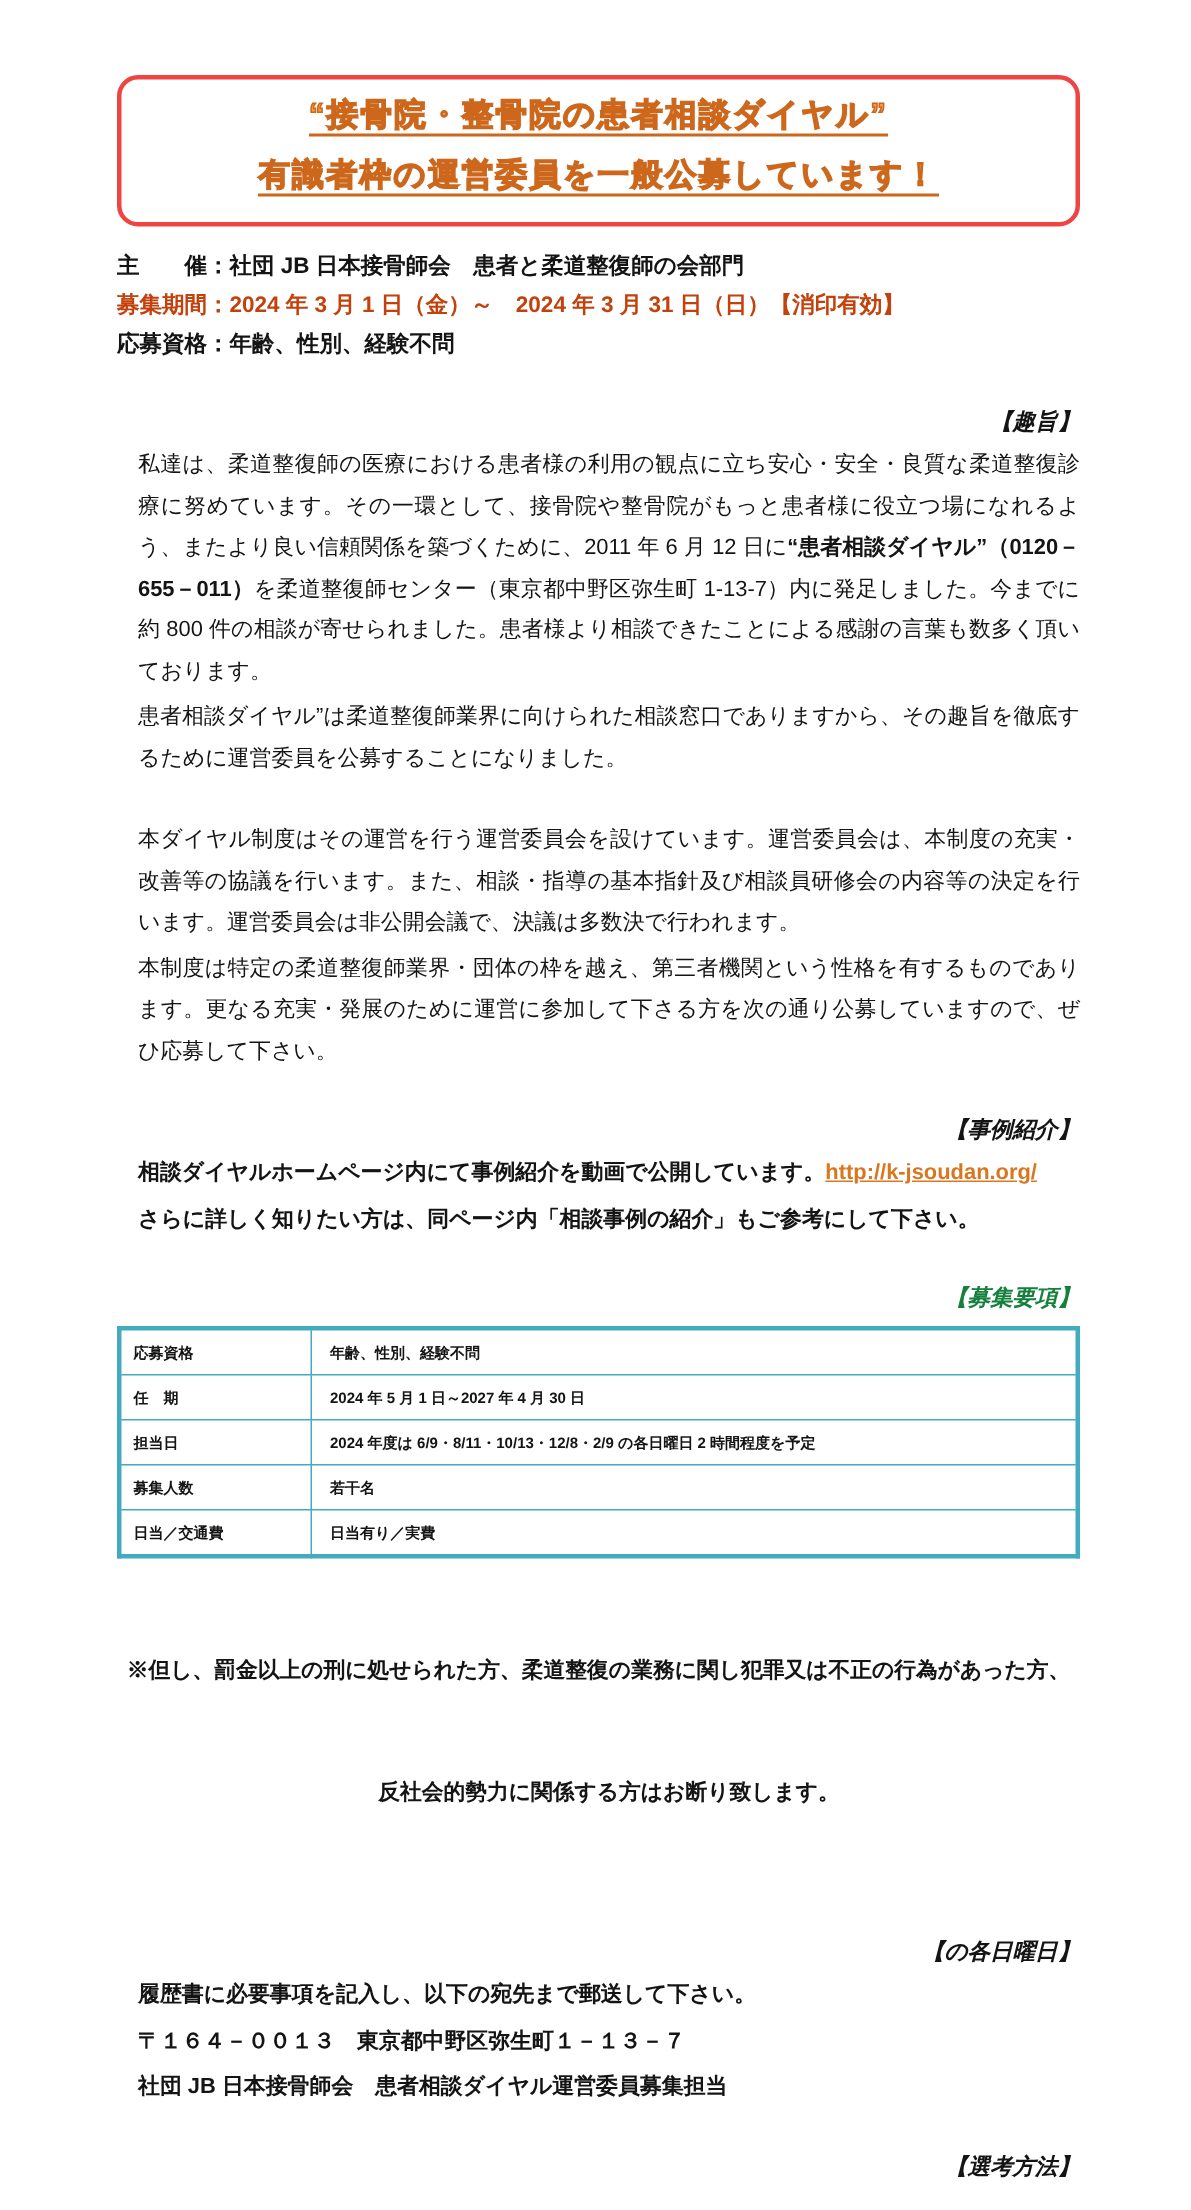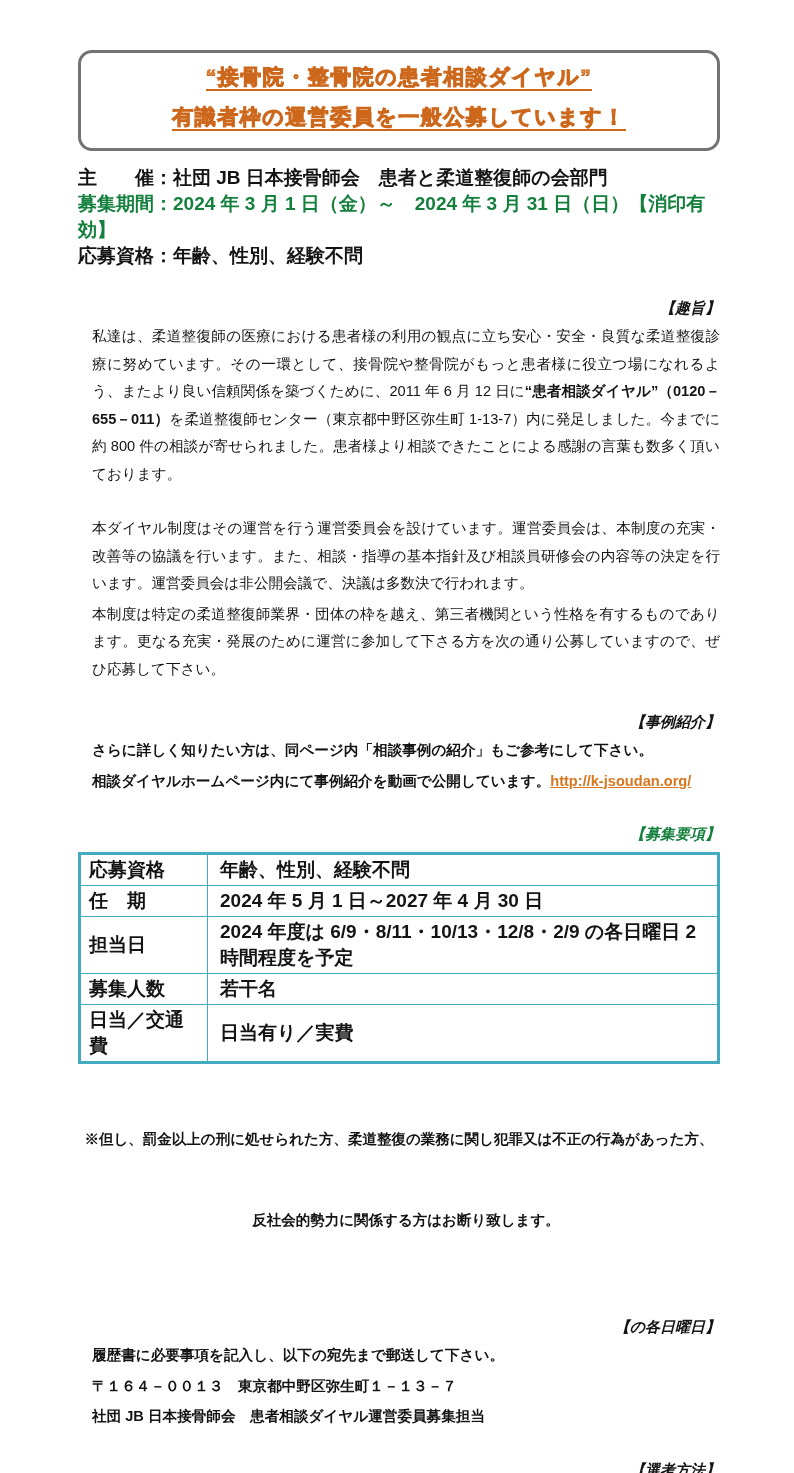--- a/index.html
+++ b/index.html
@@ -6,42 +6,42 @@
   body {
     width: 794px; height: 1473px;
     font-family: "Liberation Sans", sans-serif;
     color: #141414;
     -webkit-font-smoothing: antialiased;
   }
   .page { padding: 50px 74px 0 78px; box-sizing: border-box; }
 
   
   .title-box {
-    border: 3px solid #737373;
+    border: 3px solid #ef4444;
     border-radius: 14px;
     padding: 13px 8px 17px;
     text-align: center;
   }
   .title-line-wrap { line-height: 1; }
   .title-line-wrap + .title-line-wrap { margin-top: 15px; }
   .title-text {
     display: inline-block;
     font-size: 21px;
     font-weight: bold;
     letter-spacing: 1.5px;
     color: #f09a4b;
     -webkit-text-stroke: 1px #cd671c;
     border-bottom: 2.5px solid #cd671c;
     padding-bottom: 2px;
   }
 
   
-  .meta { margin-top: 14px; font-size: 19px; font-weight: 600; line-height: 26px; }
+  .meta { margin-top: 14px; font-size: 15px; font-weight: 600; line-height: 26px; }
   .meta-line { white-space: pre-wrap; }
-  .red { color: #15803d; }
+  .red { color: #c2410c; }
 
   
   .section { margin-top: 27px; }
   .sect-heading {
     font-style: italic;
     font-weight: bold;
     font-size: 15px;
     line-height: 24px;
     text-align: right;
   }
@@ -59,21 +59,21 @@
 
   
   table.req {
     border-collapse: collapse;
     width: 100%;
     margin-top: 6px;
     border: 3px solid #43abc0;
   }
   table.req td {
     border: 1.5px solid #43abc0;
-    font-size: 19px;
+    font-size: 10px;
     font-weight: 600;
     padding: 2px 12px;
     height: 25px;
     white-space: pre-wrap;
   }
   table.req td.label { width: 106px; padding-left: 8px; }
 
   .note { margin-top: 8px; font-size: 14.5px; font-weight: 600; line-height: 27px; white-space: pre-wrap; text-align: center; }
   .note .indent { margin-left: 14px; }
 </style>
@@ -93,31 +93,32 @@
 
   <div class="meta">
     <div class="meta-line">主　　催：社団 JB 日本接骨師会　患者と柔道整復師の会部門</div>
     <div class="meta-line red">募集期間：2024 年 3 月 1 日（金）～　2024 年 3 月 31 日（日）【消印有効】</div>
     <div class="meta-line">応募資格：年齢、性別、経験不問</div>
   </div>
 
   <div class="section">
     <div class="sect-heading">【趣旨】</div>
     <p class="body-text"><span>私達は、柔道整復師の医療における患者様の利用の観点に立ち安心・安全・良質な柔道整復診療に努めています。その一環として、接骨院や整骨院がもっと患者様に役立つ場になれるよう、またより良い信頼関係を築づくために、2011 年 6 月 12 日に</span><b>“患者相談ダイヤル”（0120－655－011）</b><span>を柔道整復師センター（東京都中野区弥生町 1-13-7）内に発足しました。今までに約 800 件の相談が寄せられました。患者様より相談できたことによる感謝の言葉も数多く頂いております。</span></p>
+    <p class="body-text">患者相談ダイヤル”は柔道整復師業界に向けられた相談窓口でありますから、その趣旨を徹底するために運営委員を公募することになりました。</p>
   </div>
 
   <div class="section">
     <p class="body-text">本ダイヤル制度はその運営を行う運営委員会を設けています。運営委員会は、本制度の充実・改善等の協議を行います。また、相談・指導の基本指針及び相談員研修会の内容等の決定を行います。運営委員会は非公開会議で、決議は多数決で行われます。</p>
     <p class="body-text">本制度は特定の柔道整復師業界・団体の枠を越え、第三者機関という性格を有するものであります。更なる充実・発展のために運営に参加して下さる方を次の通り公募していますので、ぜひ応募して下さい。</p>
   </div>
 
   <div class="section">
     <div class="sect-heading">【事例紹介】</div>
+    <p class="body-line"><span>相談ダイヤルホームページ内にて事例紹介を動画で公開しています。</span><a class="lnk" href="#">http://k-jsoudan.org/</a></p>
     <p class="body-line">さらに詳しく知りたい方は、同ページ内「相談事例の紹介」もご参考にして下さい。</p>
-    <p class="body-line"><span>相談ダイヤルホームページ内にて事例紹介を動画で公開しています。</span><a class="lnk" href="#">http://k-jsoudan.org/</a></p>
   </div>
 
   <div class="section">
     <div class="sect-heading teal">【募集要項】</div>
     <table class="req">
       <tbody>
         <tr>
           <td class="label">応募資格</td>
           <td>年齢、性別、経験不問</td>
         </tr>

